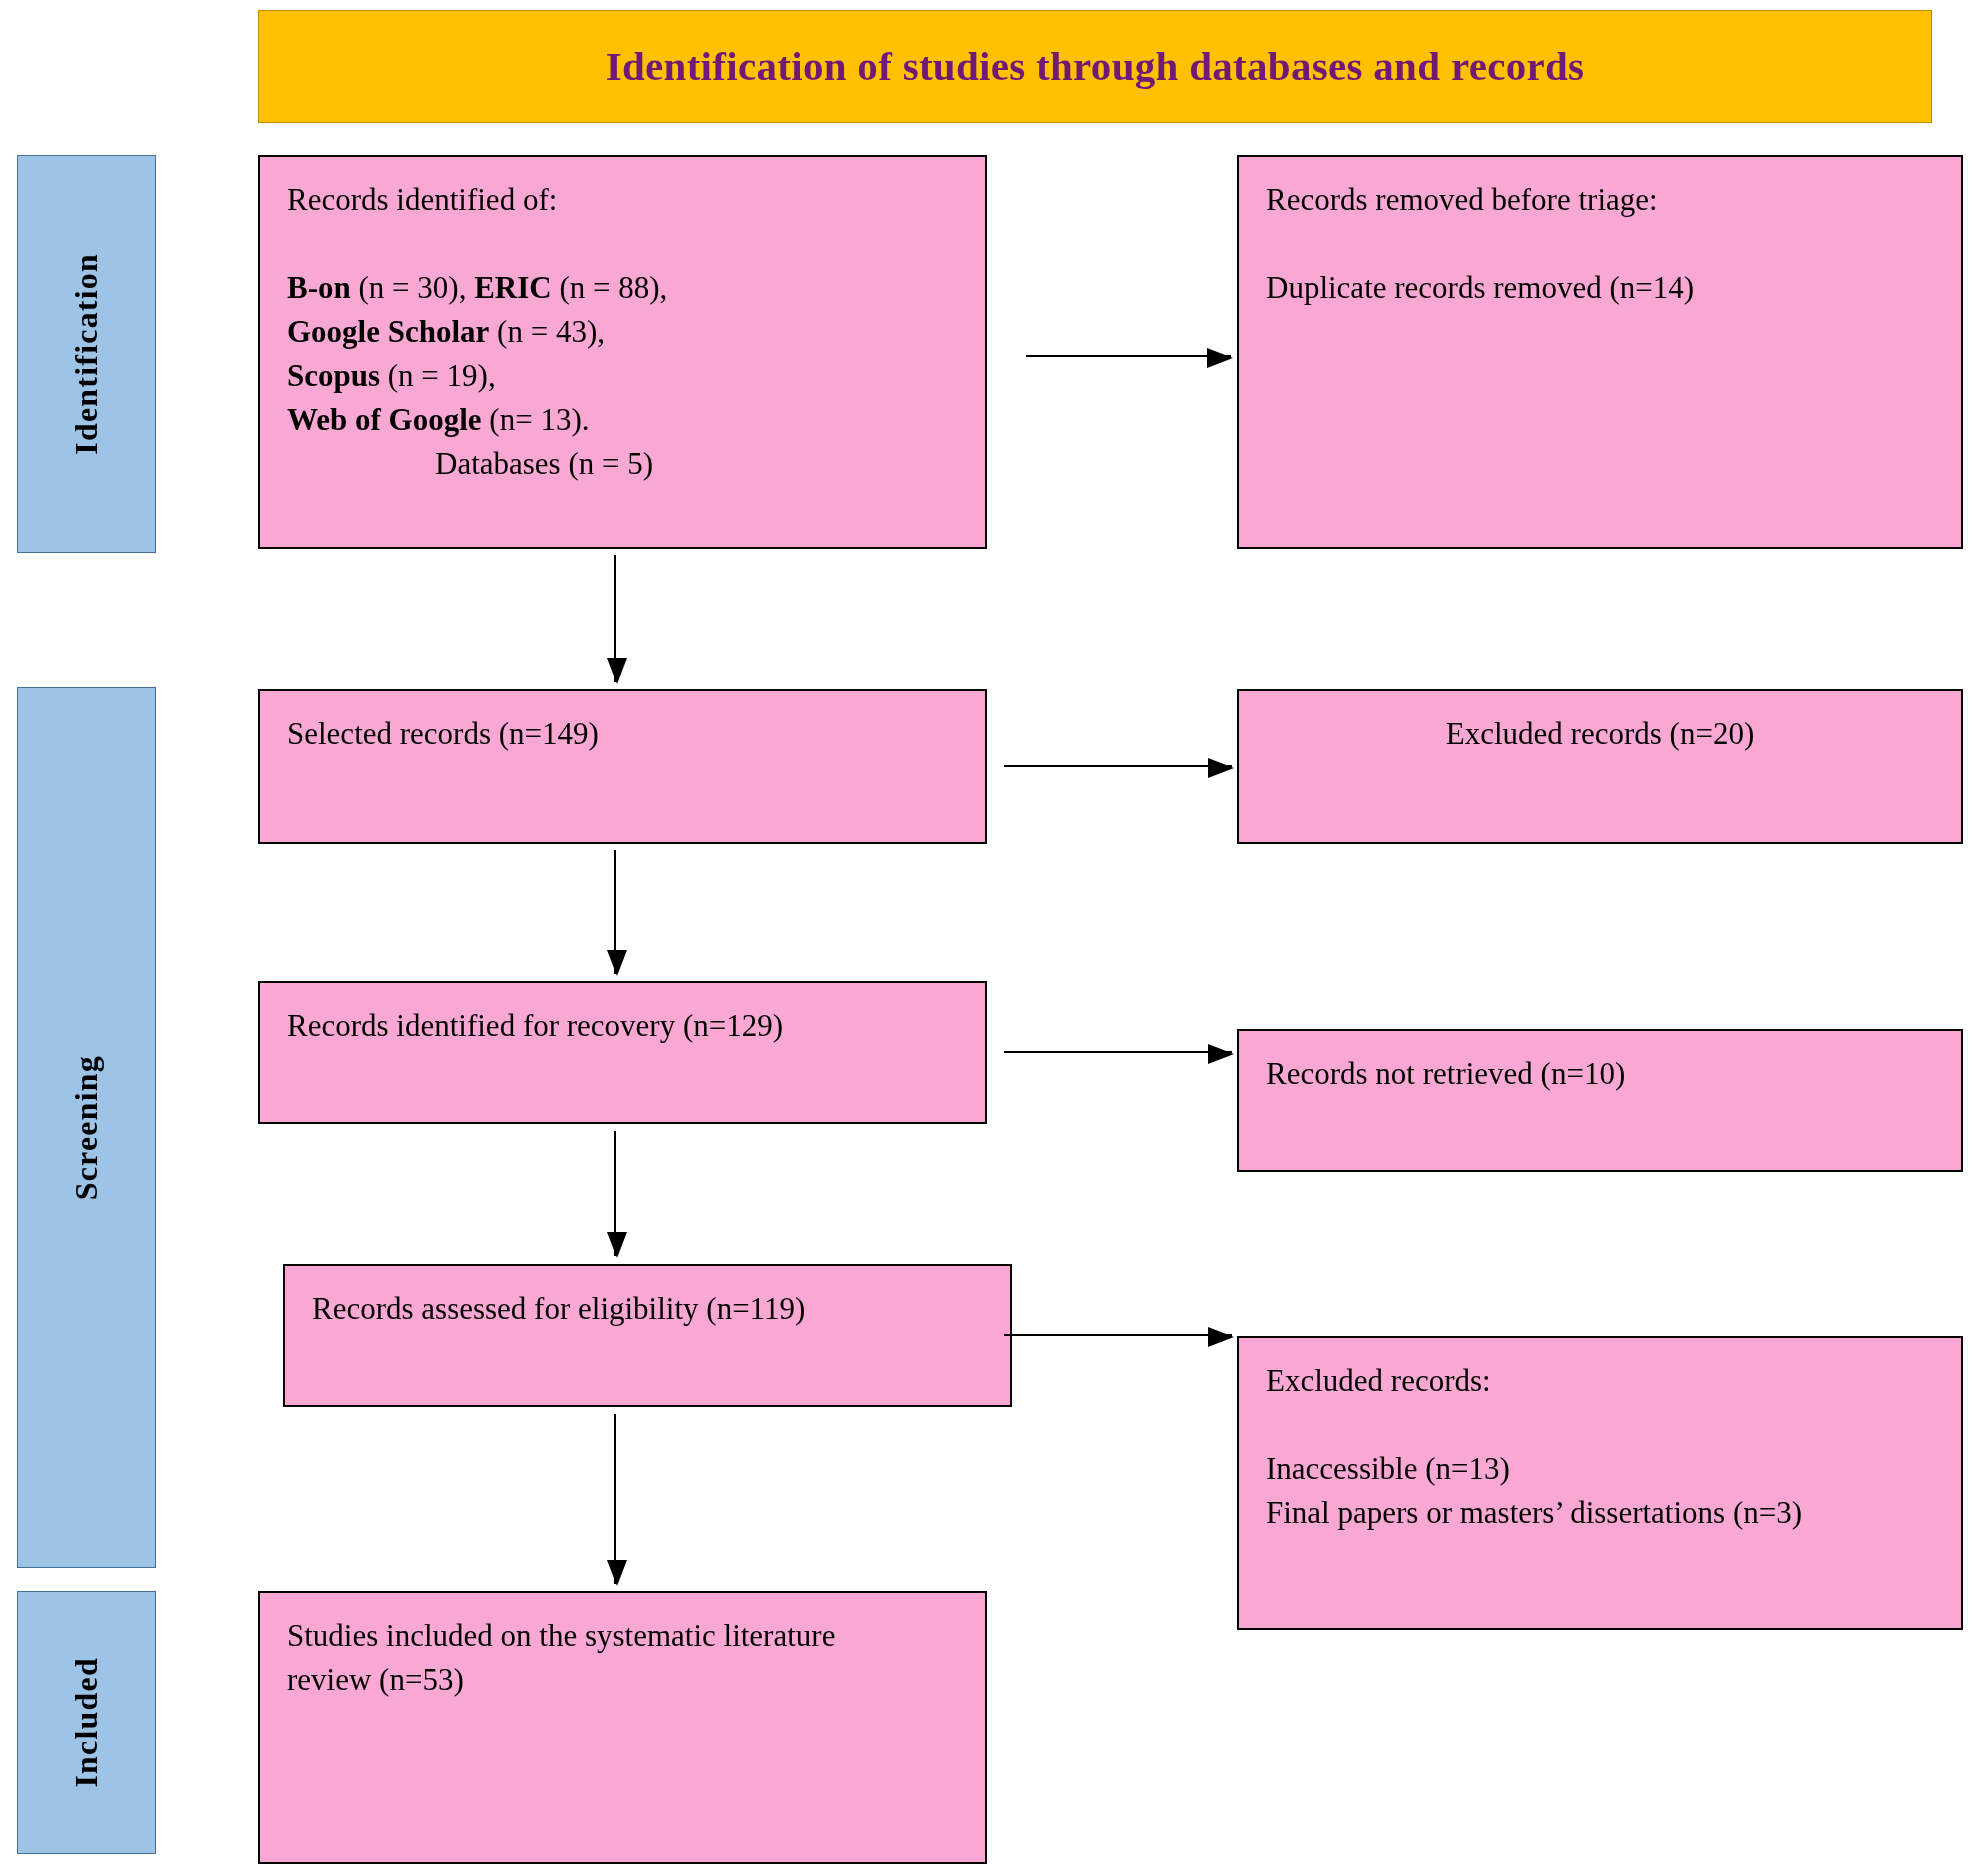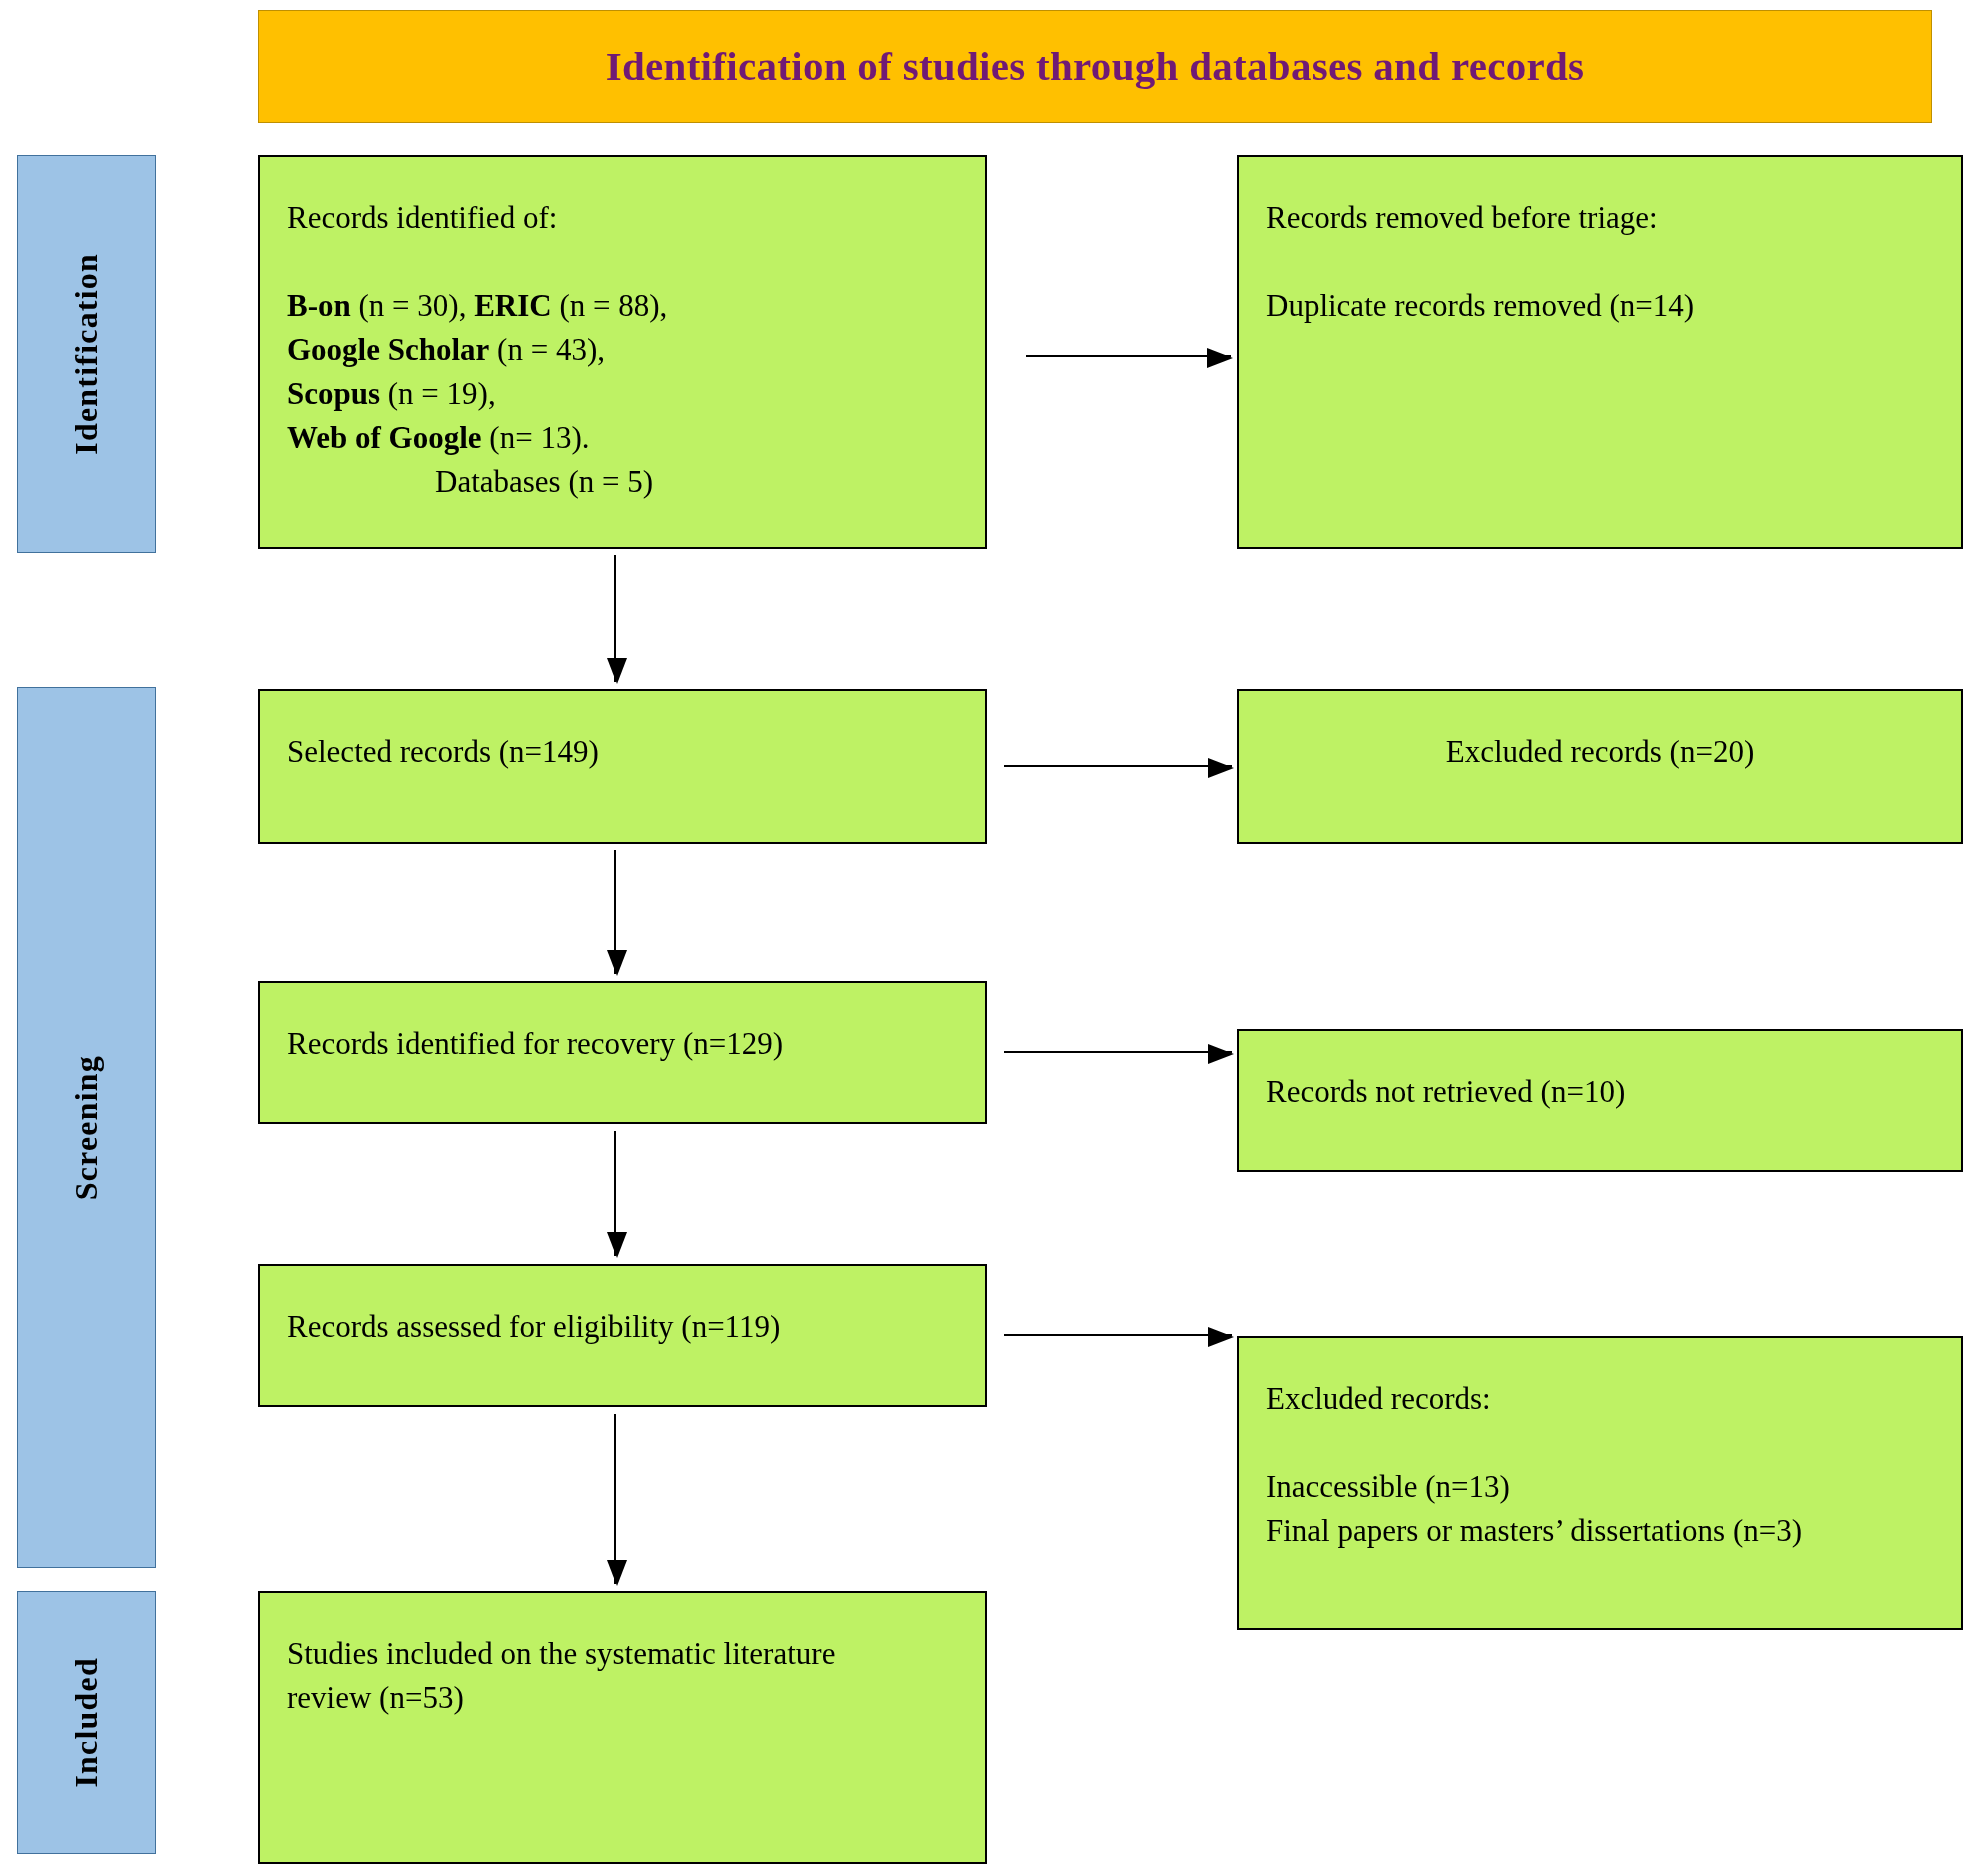--- a/index.html
+++ b/index.html
@@ -29,32 +29,32 @@
     writing-mode:vertical-rl; transform:rotate(180deg);
     font-size:32px; font-weight:bold; letter-spacing:1.2px; color:#000000;
     white-space:nowrap;
   }
   .stage-identification { top:155px; height:398px; }
   .stage-screening     { top:687px; height:881px; }
   .stage-included      { top:1591px; height:263px; }
 
   
   .box {
-    position:absolute; background:#bef264; border:2.5px solid #000000;
-    padding:39px 27px; font-size:31px; line-height:1.42;
+    position:absolute; background:#f9a8d4; border:2.5px solid #000000;
+    padding:21px 27px; font-size:31px; line-height:1.42;
   }
   .col1 { left:258px;  width:729px; }
   .col2 { left:1237px; width:726px; }
   .box-records-identified { top:155px;  height:394px; }
   .box-removed            { top:155px;  height:394px; }
   .box-selected           { top:689px; height:155px; }
   .box-excluded           { top:689px; height:155px;text-align:center; }
   .box-recovery           { top:981px; height:143px; }
   .box-notretrieved       { top:981px; height:143px;margin-top:48px; }
-  .box-assessed           { top:1264px; height:143px; }
+  .box-assessed           { top:1264px; height:143px;margin-left:25px; }
   .box-excluded2          { top:1336px; height:294px; }
   .box-included           { top:1591px; height:273px; }
 
   .blank  { height:44px; }
   .indent { padding-left:148px; }
   .narrow { max-width:553px; }
 
   
   .arrow-h { position:absolute; height:0; border-top:2.5px solid #000000; }
   .arrow-h::after {

